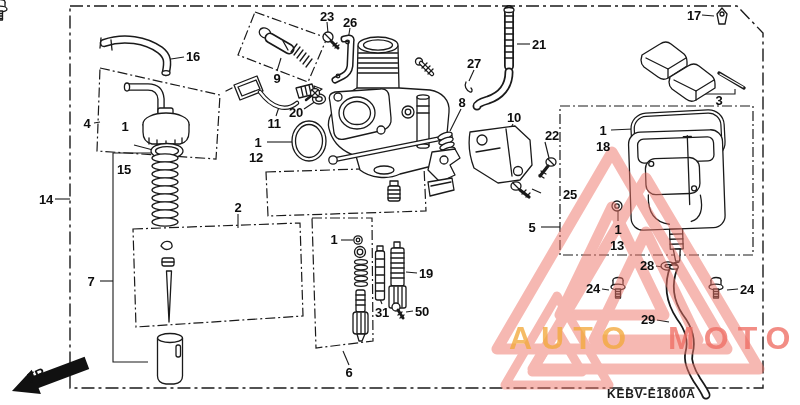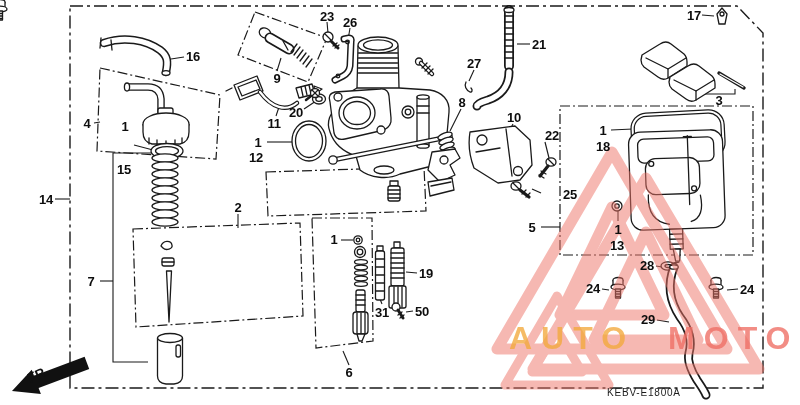--- a/index.html
+++ b/index.html
@@ -10,21 +10,21 @@
   .l{fill:none;stroke:#1a1a1a;stroke-width:1.3;stroke-linecap:round;stroke-linejoin:round}
   .f{fill:#fff;stroke:#1a1a1a;stroke-width:1.3;stroke-linejoin:round}
   .o{fill:none;stroke:#1a1a1a;stroke-linecap:round;stroke-linejoin:round}
   .w{fill:none;stroke:#fff;stroke-linecap:round;stroke-linejoin:round}
   .ld{stroke:#1a1a1a;stroke-width:1.1}
   .dd{fill:none;stroke:#1a1a1a;stroke-width:1.2;stroke-dasharray:10 3 2 3}
   .bd{fill:none;stroke:#1a1a1a;stroke-width:1.4;stroke-dasharray:13 4 3 4}
   
   .callout{position:absolute;transform:translate(-50%,-50%);font-weight:700;font-size:13px;
            color:#0d0d0d;white-space:nowrap;letter-spacing:-0.3px;}
-  .code{position:absolute;left:607px;top:387px;font-size:10px;font-weight:400;
+  .code{position:absolute;left:607px;top:387px;font-size:12px;font-weight:700;
         letter-spacing:0.8px;color:#1c1c1c;}
   .wm-text{position:absolute;left:473px;top:322px;font-size:32px;font-weight:800;
            letter-spacing:9px;line-height:32px;white-space:nowrap;opacity:0.78;}
 </style>
 </head>
 <body>
 
 <div class="stage">
 
 <svg width="800" height="405" viewBox="0 0 800 405">

